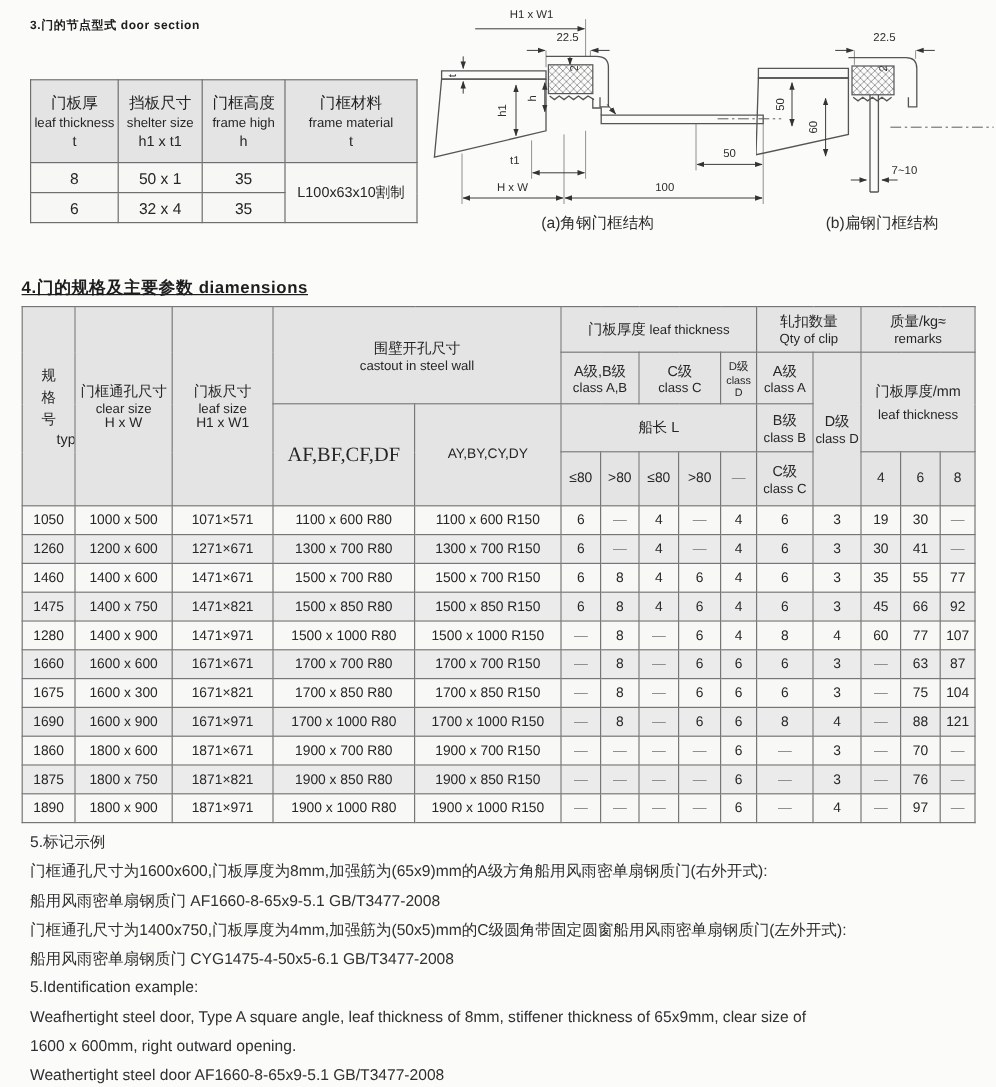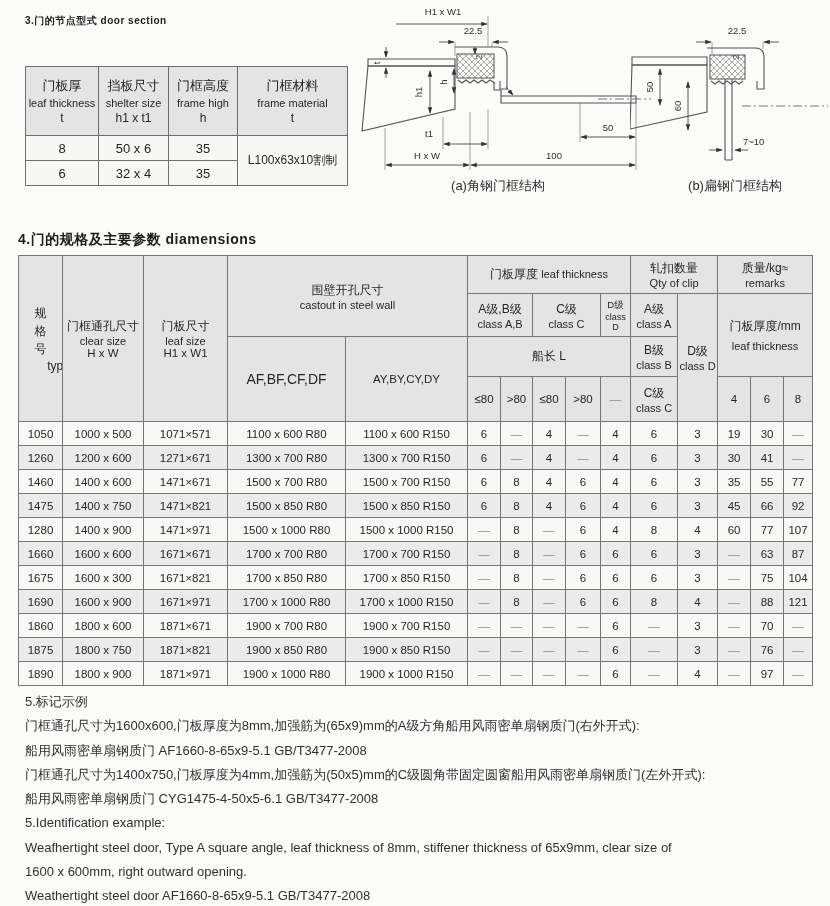--- a/index.html
+++ b/index.html
@@ -74,21 +74,21 @@
         <th>
             <div class="zh">门框材料</div>
             <div class="en">frame material</div>
             <div class="sym">t</div>
           </th>
       </tr>
     </thead>
     <tbody>
       <tr>
         <td>8</td>
-        <td>50 x 6</td>
+        <td>50 x 1</td>
         <td>35</td>
         <td rowspan="2" style="font-size:12px;">L100x63x10割制</td>
       </tr>
       <tr>
         <td>6</td>
         <td>32 x 4</td>
         <td>35</td>
       </tr>
     </tbody>
   </table>
@@ -167,21 +167,21 @@
 
     <path class="out" d="M95,77 V158 M102,77 V158 M95,158 H102"></path>
     <path class="cl" d="M112,104 H198"></path>
 
     <path class="dim" d="M79,148 H92" marker-end="url(#mA)"></path>
       <path class="dim" d="M118,148 H105" marker-end="url(#mA)"></path>
     <text x="113" y="143">7~10</text>
     <text class="cap" x="105" y="188" text-anchor="middle">(b)扁钢门框结构</text>
   </svg>
 
-  <div class="sec-title" style="left:18px;top:231px;font-size:14px;">4.门的规格及主要参数 diamensions</div>
+  <div class="sec-title" style="left:18px;top:231px;font-size:14px;text-decoration:underline;">4.门的规格及主要参数 diamensions</div>
 
   <table class="t2">
     <colgroup>
       <col style="width:44px">
         <col style="width:81px">
         <col style="width:84px">
         <col style="width:118px">
         <col style="width:122px">
       <col style="width:33px">
         <col style="width:32px">
@@ -254,21 +254,21 @@
         <th rowspan="3">
             <div class="zh">D级</div>
             <div class="en">class D</div>
           </th>
         <th colspan="3" rowspan="2">
             <div class="zh">门板厚度/mm</div>
             <div class="en" style="margin-top:5px;">leaf thickness</div>
           </th>
       </tr>
       <tr class="h3">
-        <th rowspan="2"><span class="en" style="font-size:14px;">AF,BF,CF,DF</span></th>
+        <th rowspan="2"><span class="en" style="font-size:17px;font-family:Liberation Serif, serif;">AF,BF,CF,DF</span></th>
         <th rowspan="2"><span class="en" style="font-size:11.5px;margin-top:24px;">AY,BY,CY,DY</span></th>
         <th colspan="5"><span class="zh">船长 L</span></th>
         <th>
             <div class="zh">B级</div>
             <div class="en">class B</div>
           </th>
       </tr>
       <tr class="h4">
         <th><span>≤80</span></th>
         <th><span>&gt;80</span></th>

